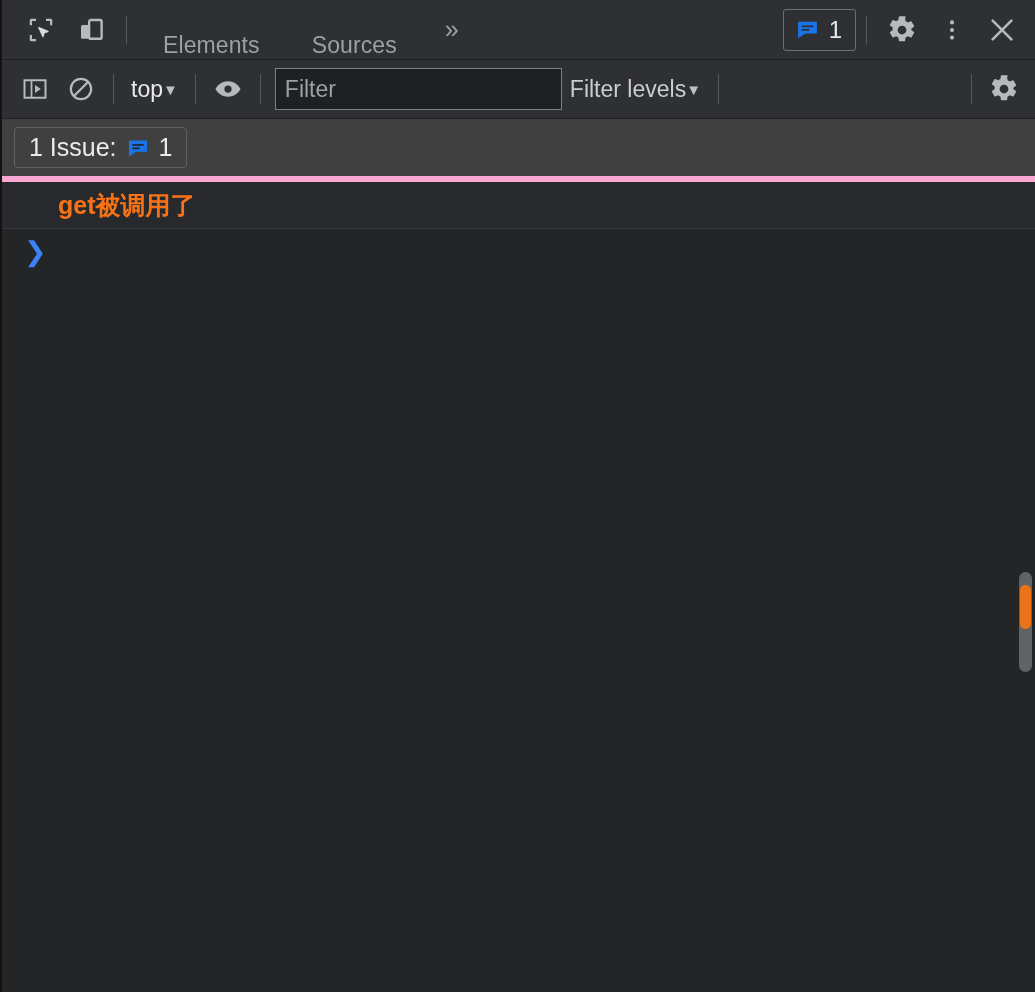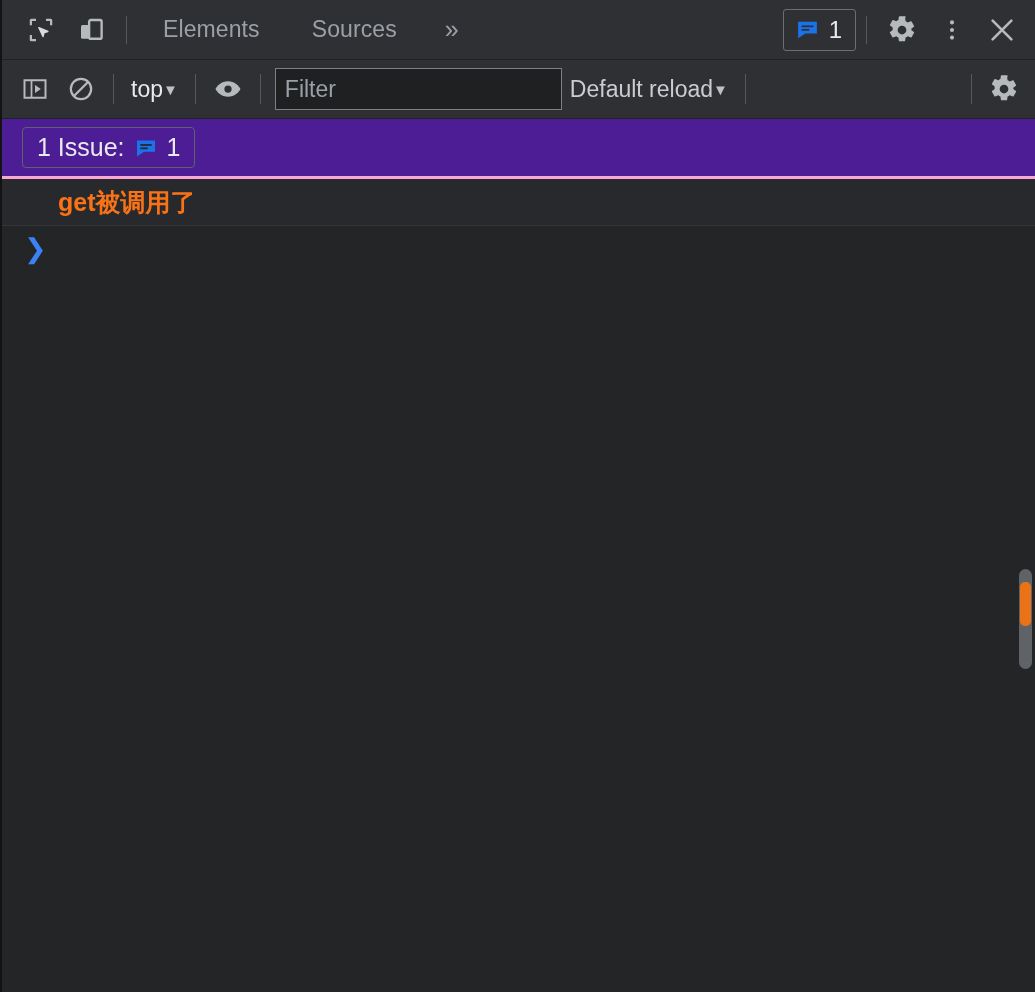--- a/index.html
+++ b/index.html
@@ -60,21 +60,21 @@
     margin: 0 10px;
   }
 
   .tabs {
     display: flex;
     align-items: stretch;
   }
 
   .tab {
     display: flex;
-    align-items: center;
+    align-items: flex-end;
     padding: 0 26px;
     font-size: 23px;
     color: #9aa0a6;
     cursor: pointer;
     white-space: nowrap;
     letter-spacing: 0.1px;
   }
   .tab.active {
     background: #1f2022;
     color: #ffffff;
@@ -174,25 +174,25 @@
     color: #9aa0a6;
     font-size: 23px;
   }
 
   .ct-spacer { flex: 1; }
 
   
   .issues-bar {
     height: 57px;
     min-height: 57px;
-    background: #4c1d95;
-    display: flex;
-    align-items: center;
-    padding-left: 20px;
-    border-bottom: 3px solid #f9a8d4;
+    background: #404040;
+    display: flex;
+    align-items: center;
+    padding-left: 12px;
+    border-bottom: 6px solid #f9a8d4;
   }
   .issues-bar-chip {
     display: flex;
     align-items: center;
     gap: 9px;
     border: 1px solid #5f6368;
     border-radius: 4px;
     padding: 7px 14px;
     cursor: pointer;
     color: #e8eaed;
@@ -402,21 +402,21 @@
       </span>
     </div>
 
     <div class="ct-sep"></div>
 
     <div class="filter-box">
       <span class="ph">Filter</span>
     </div>
 
     <div class="dropdown levels">
-      <span>Default reload</span>
+      <span>Filter levels</span>
       <span class="caret">▼</span>
     </div>
 
     <div class="ct-sep"></div>
 
     <div class="ct-spacer"></div>
 
     <div class="ct-sep"></div>
 
     <div class="ct-icon" style="margin-right:8px">

